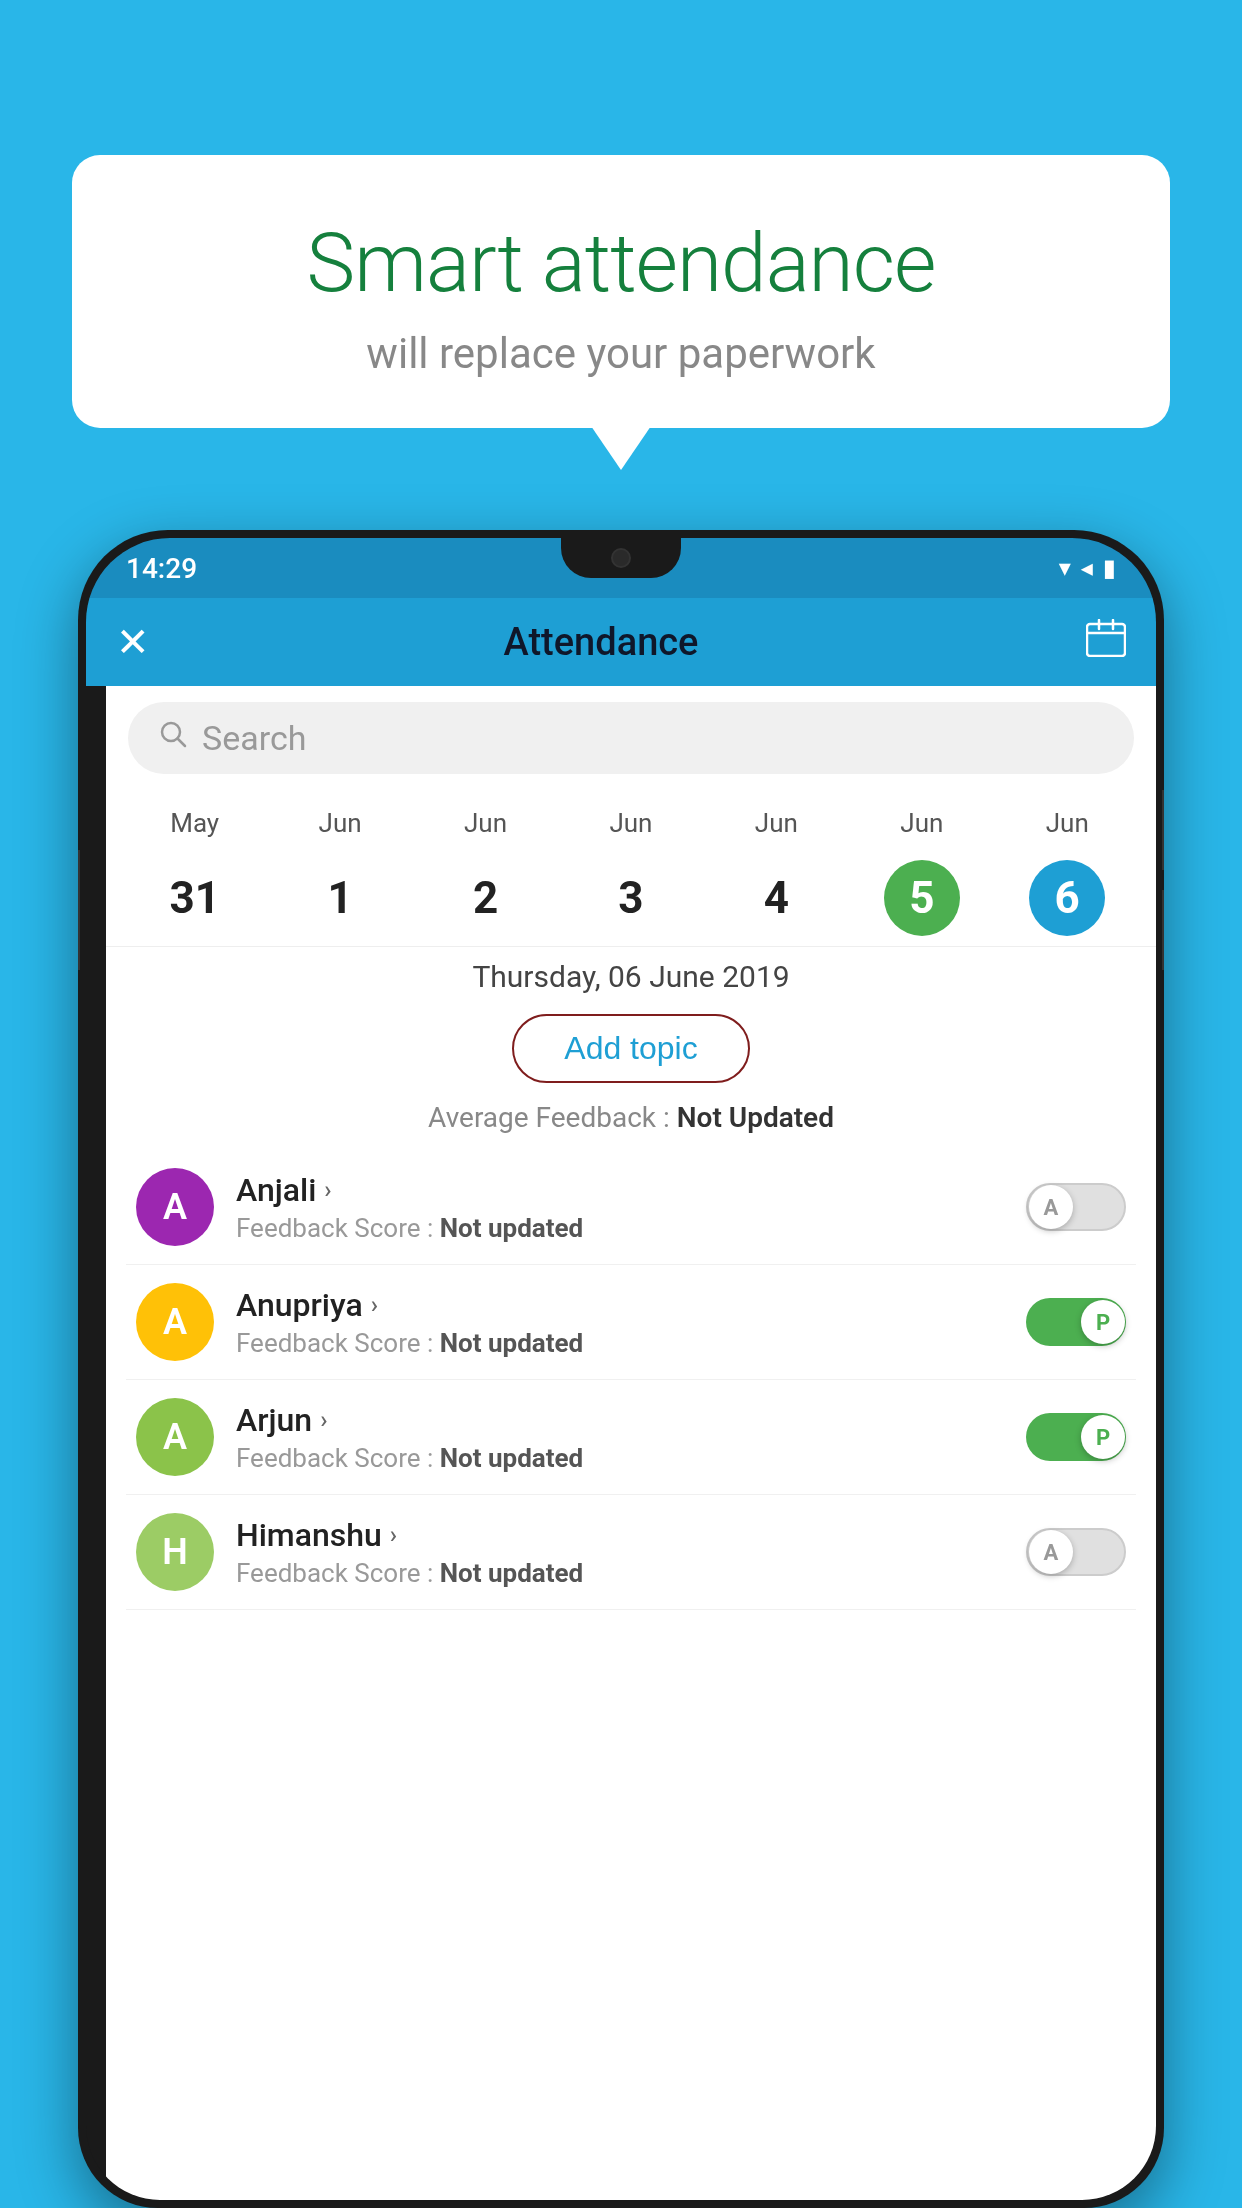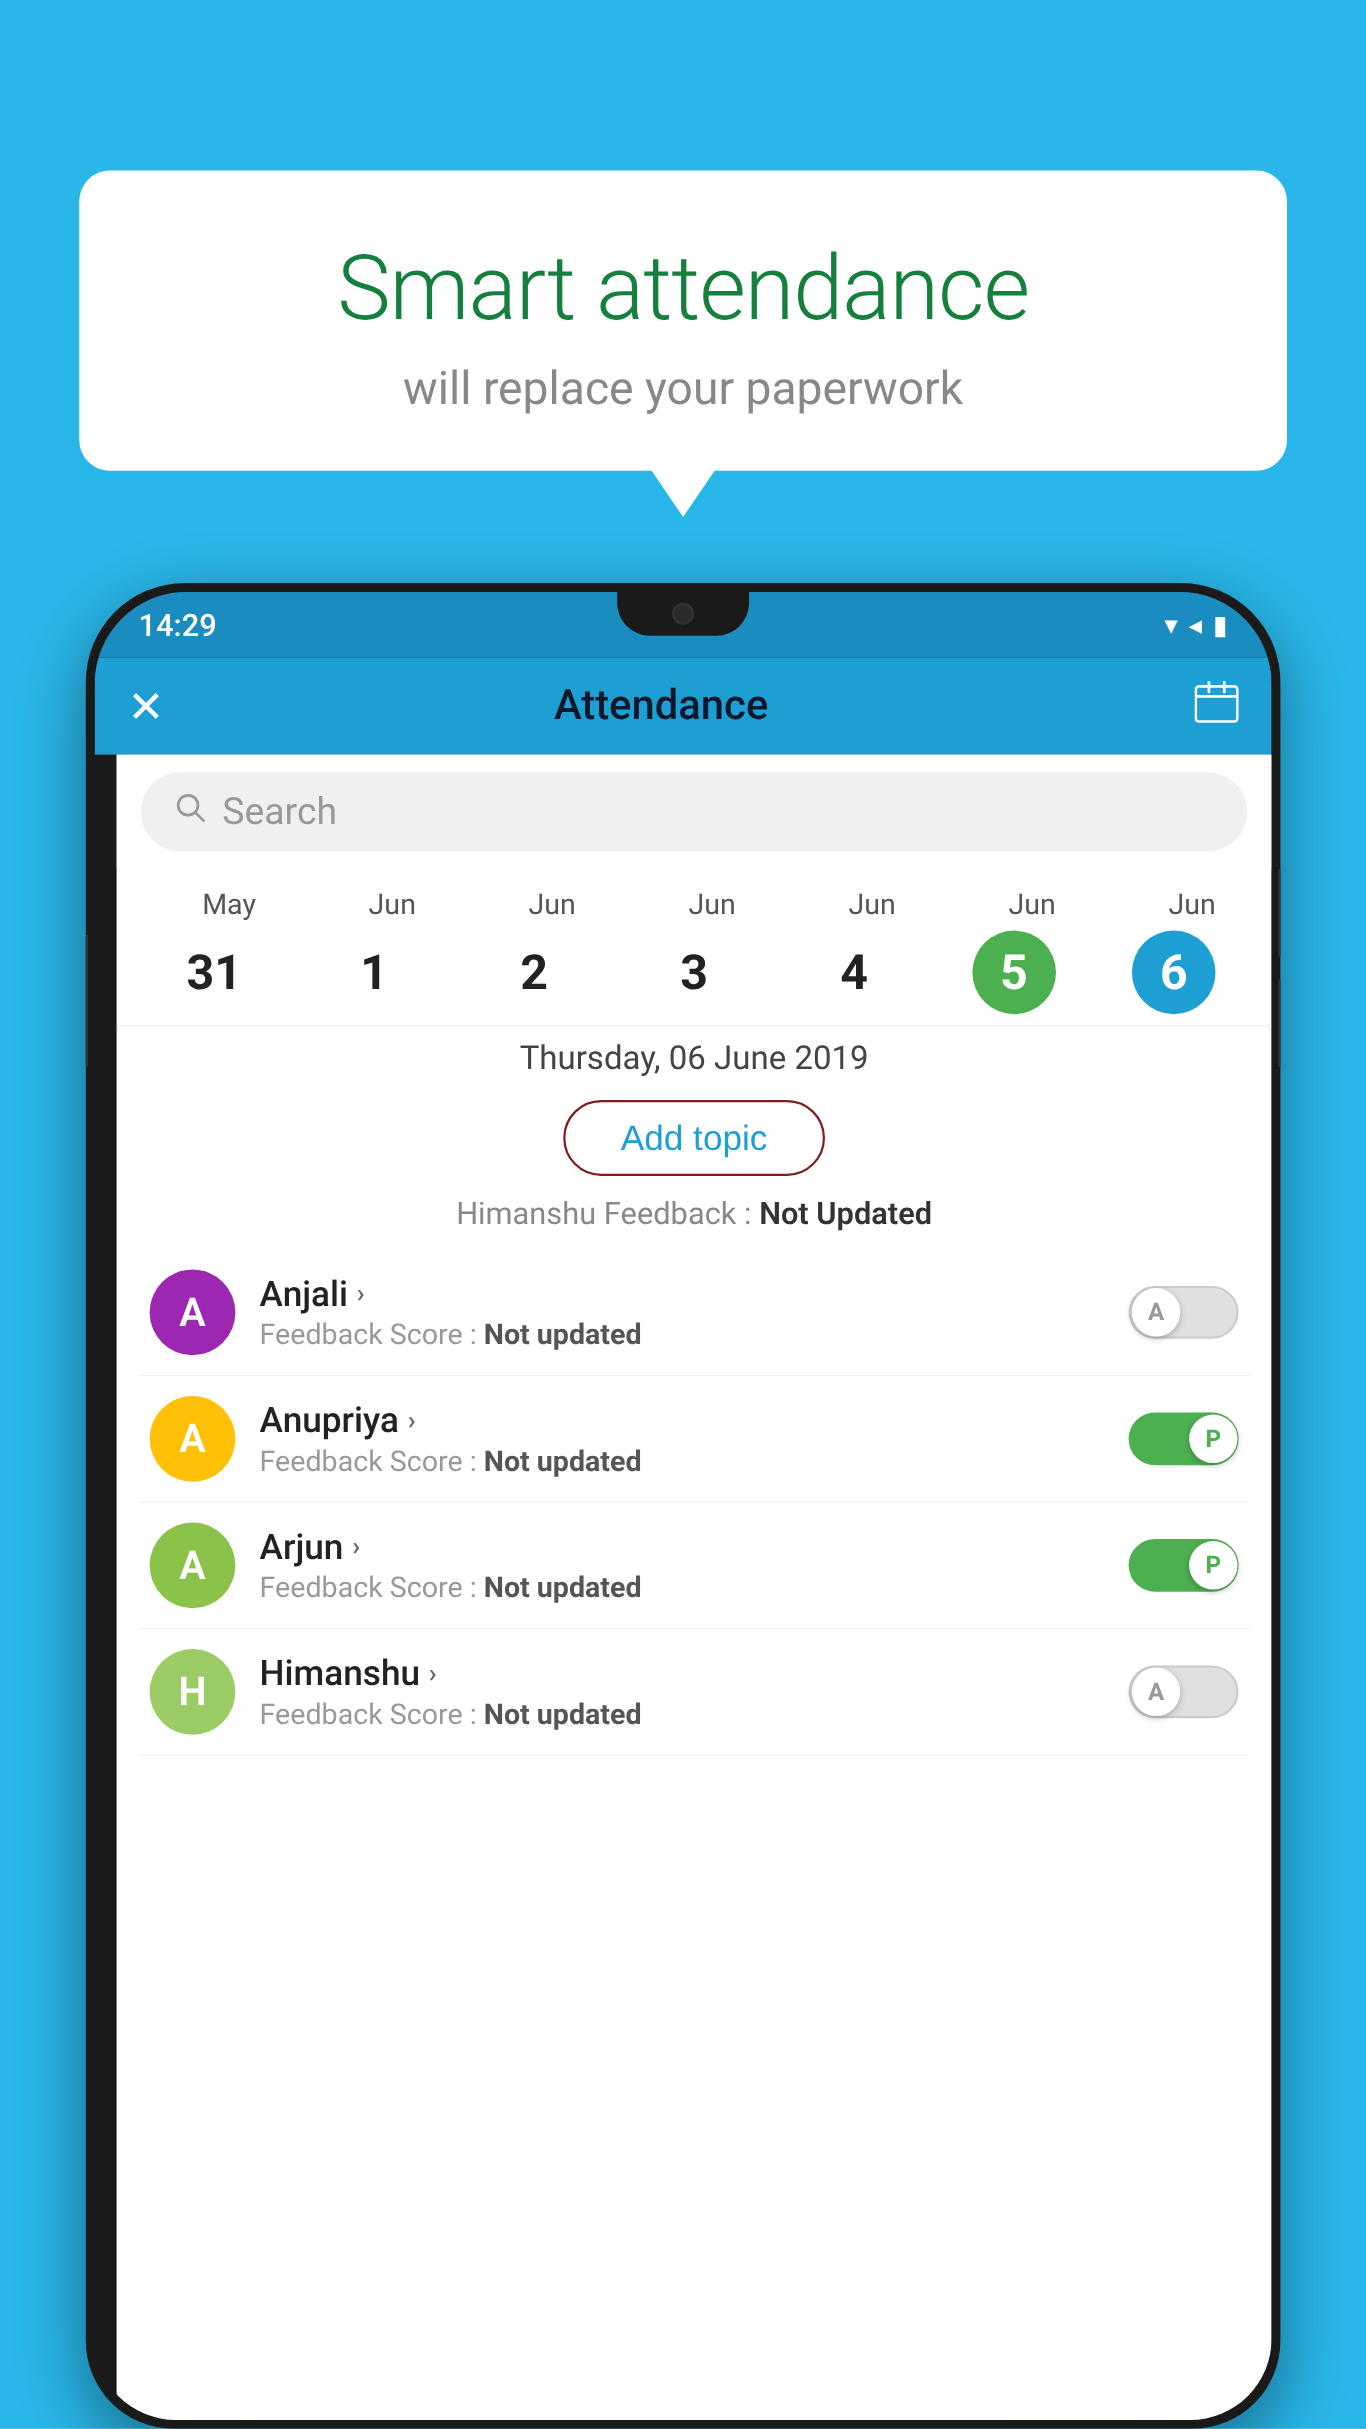--- a/index.html
+++ b/index.html
@@ -184,22 +184,22 @@
     
     .calendar-strip {
       display: flex;
       justify-content: space-around;
       padding: 18px 16px 10px;
       align-items: flex-start;
     }
     .date-col {
       display: flex;
       flex-direction: column;
-      align-items: flex-end;
-      gap: 8px;
+      align-items: center;
+      gap: 22px;
     }
     .month-label {
       font-size: 26px;
       color: #555;
     }
     .day-number {
       font-size: 44px;
       font-weight: 700;
       color: #222;
       width: 76px;
@@ -462,21 +462,21 @@
           </div>
         </div>
 
       <div class="date-heading">Thursday, 06 June 2019</div>
 
       <div class="add-topic-container">
         <button class="add-topic-btn">Add topic</button>
       </div>
 
       <div class="avg-feedback">
-        <span>Himanshu Feedback :</span>
+        <span>Average Feedback :</span>
         <strong>Not Updated</strong>
       </div>
 
       <div class="student-list" id="student-list">
       <div class="student-item">
             <div class="student-avatar avatar-purple">A</div>
             <div class="student-info">
               <div class="student-name">Anjali <span class="chevron">›</span></div>
               <div class="feedback-score">Feedback Score : <strong>Not updated</strong></div>
             </div>

